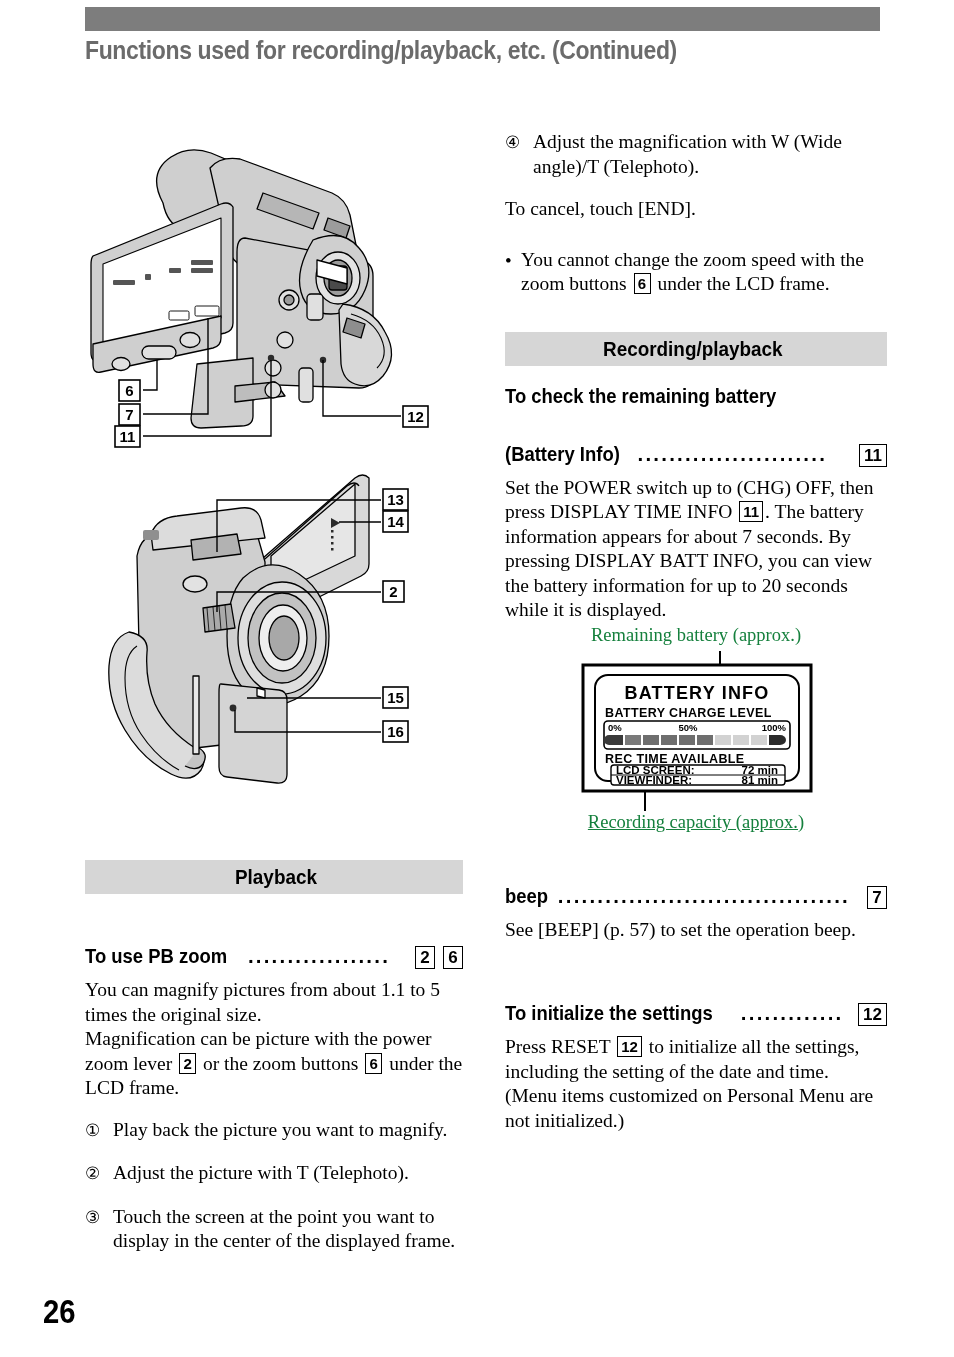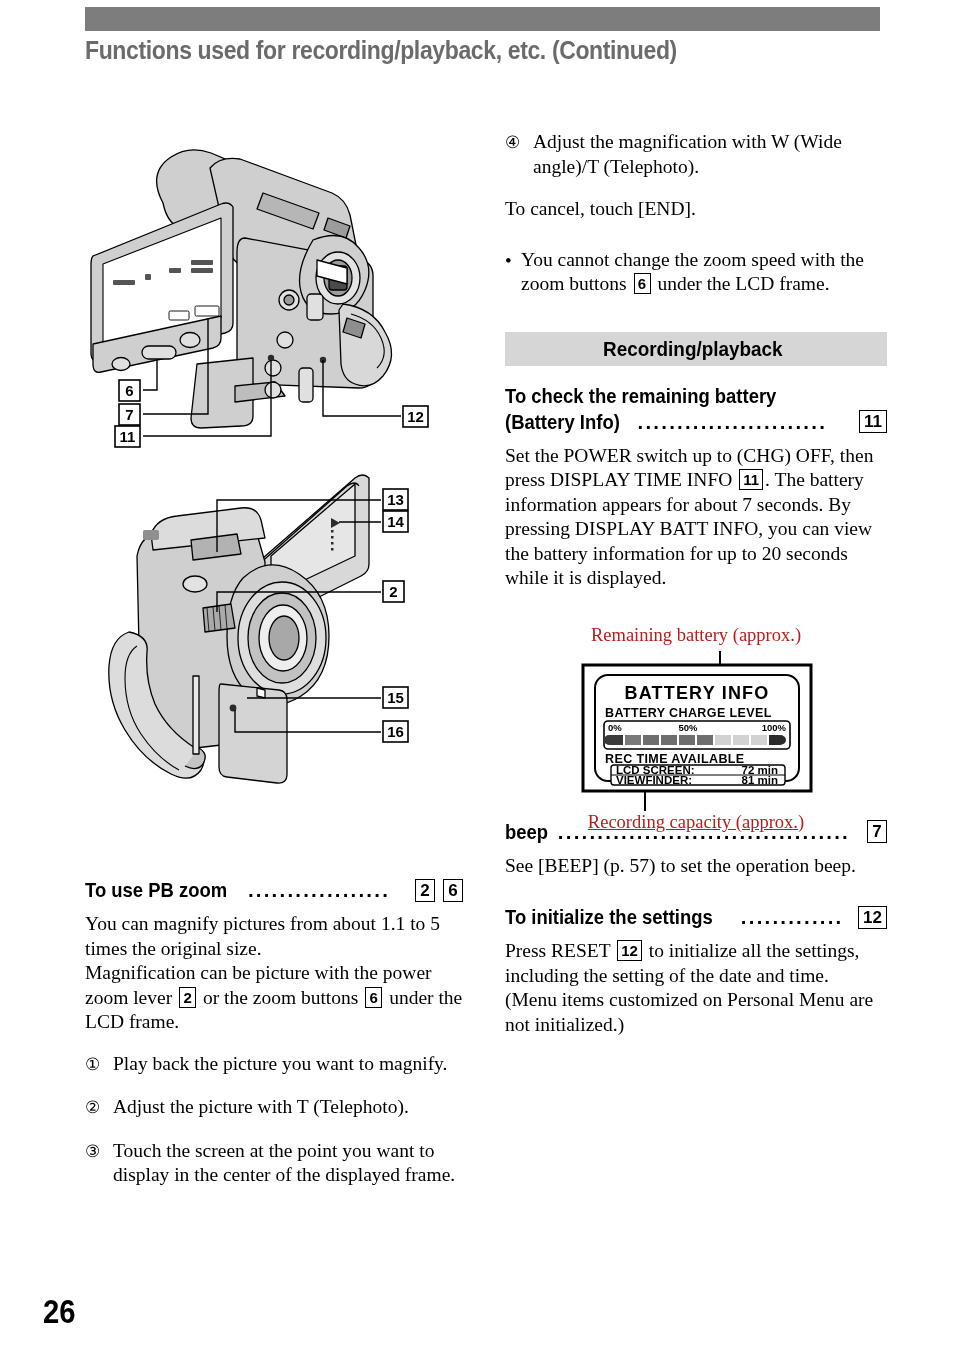--- a/index.html
+++ b/index.html
@@ -105,22 +105,23 @@
     display: block;
     position: relative;
   }
   .subhead .txt {
     display: inline-block;
     transform: scaleX(0.9);
     transform-origin: left center;
   }
   .subhead-row {
     display: flex;
-    align-items: center;
+    align-items: flex-end;
     width: 100%;
+    margin-top: 32px;
   }
   .subhead-row .lead {
     flex: 1 1 auto;
     overflow: hidden;
     white-space: nowrap;
     letter-spacing: 2.2px;
     font-family: "Liberation Sans", sans-serif;
     font-weight: bold;
     font-size: 20.5px;
     padding: 0 3px 0 5px;
@@ -171,21 +172,21 @@
   
   .batt-fig {
     position: absolute;
     left: 505px; top: 625px;
     width: 382px; height: 215px;
   }
   .batt-cap {
     font-family: "Liberation Serif", serif;
     font-size: 18.5px;
     text-align: center;
-    color: #b91c1c;
+    color: #15803d;
     width: 100%;
   }
   #batt-cap-top { position: absolute; left: 0; top: 0; }
   #batt-cap-bot { position: absolute; left: 0; top: 187px; text-decoration: underline; }
 </style>
 </head>
 <body>
 
 <div class="top-bar"></div>
 <div class="page-header">Functions used for recording/playback, etc. (Continued)</div>
@@ -332,20 +333,23 @@
     <text x="308.5" y="136.5" text-anchor="middle">2</text>
     <rect x="298" y="227" width="25" height="21" fill="#fff" stroke="#000" stroke-width="1.6"></rect>
     <text x="310.5" y="242.5" text-anchor="middle">15</text>
     <rect x="298" y="261" width="25" height="21" fill="#fff" stroke="#000" stroke-width="1.6"></rect>
     <text x="310.5" y="276.5" text-anchor="middle">16</text>
   </g>
 </svg>
 
 <div class="col-left" style="top:860px;">
 
+  <div class="band">
+    <span class="band-title">Playback</span>
+  </div>
 
   <div class="gap-m"></div>
 
   <div class="subhead">
     <div class="subhead-row">
       <span class="txt">To use PB zoom</span>
       <span class="lead">..................</span>
       <span class="numbox big">2</span>
       <span style="width:8px"></span>
       <span class="numbox big">6</span>

